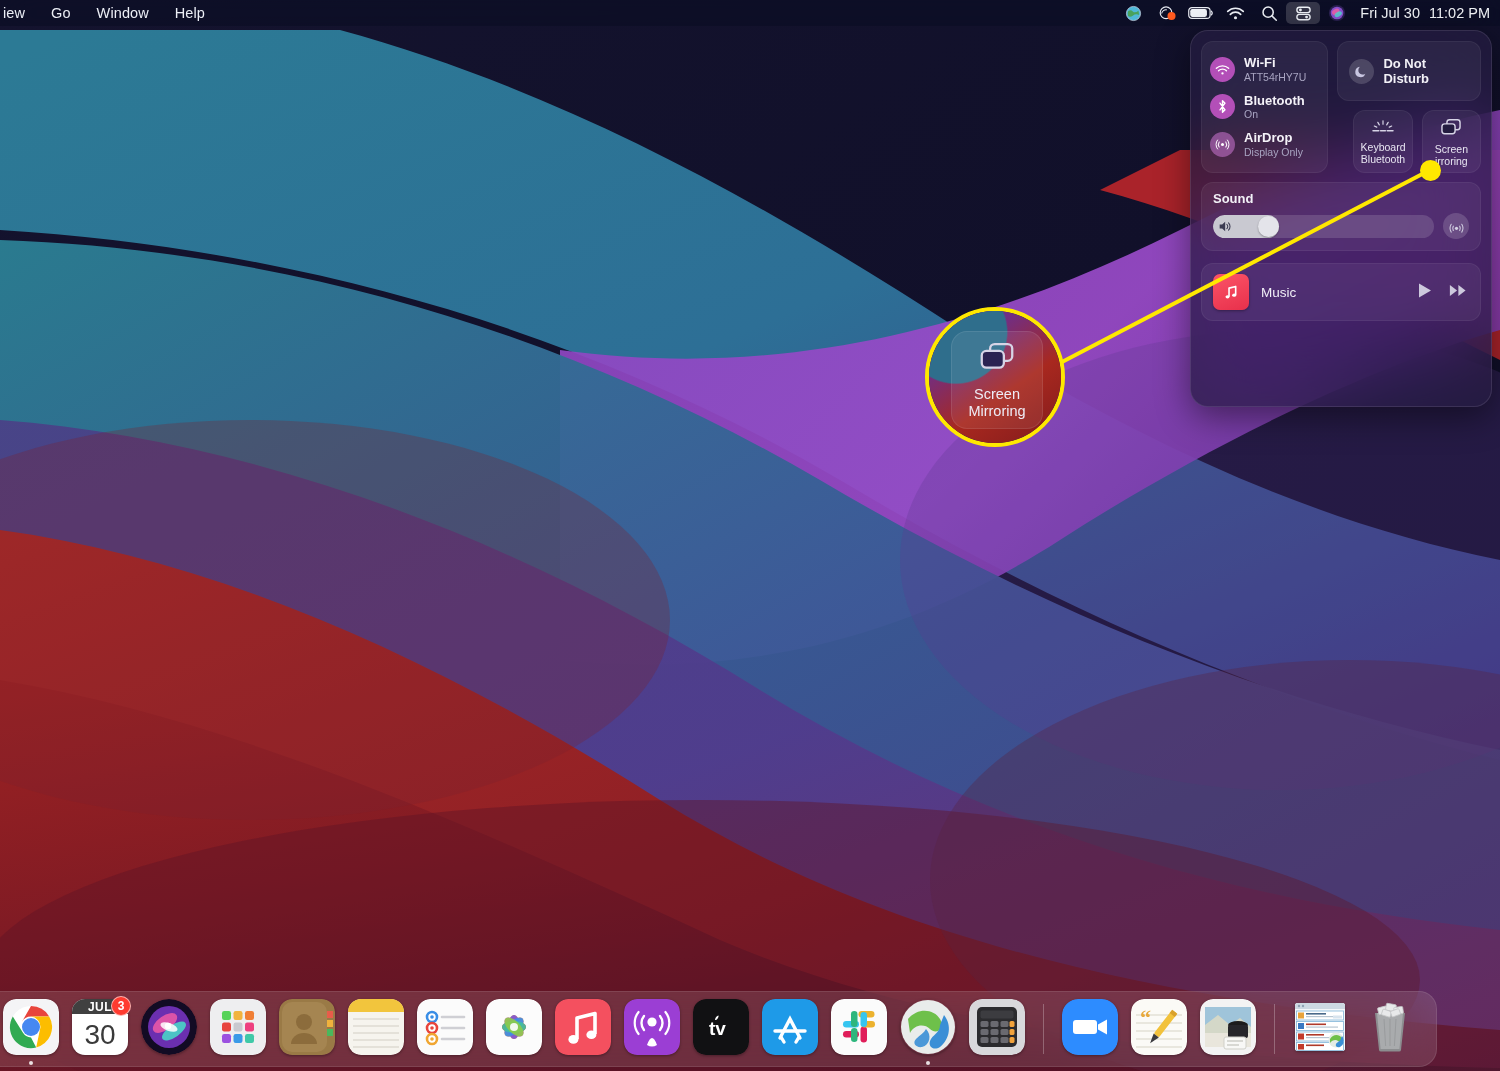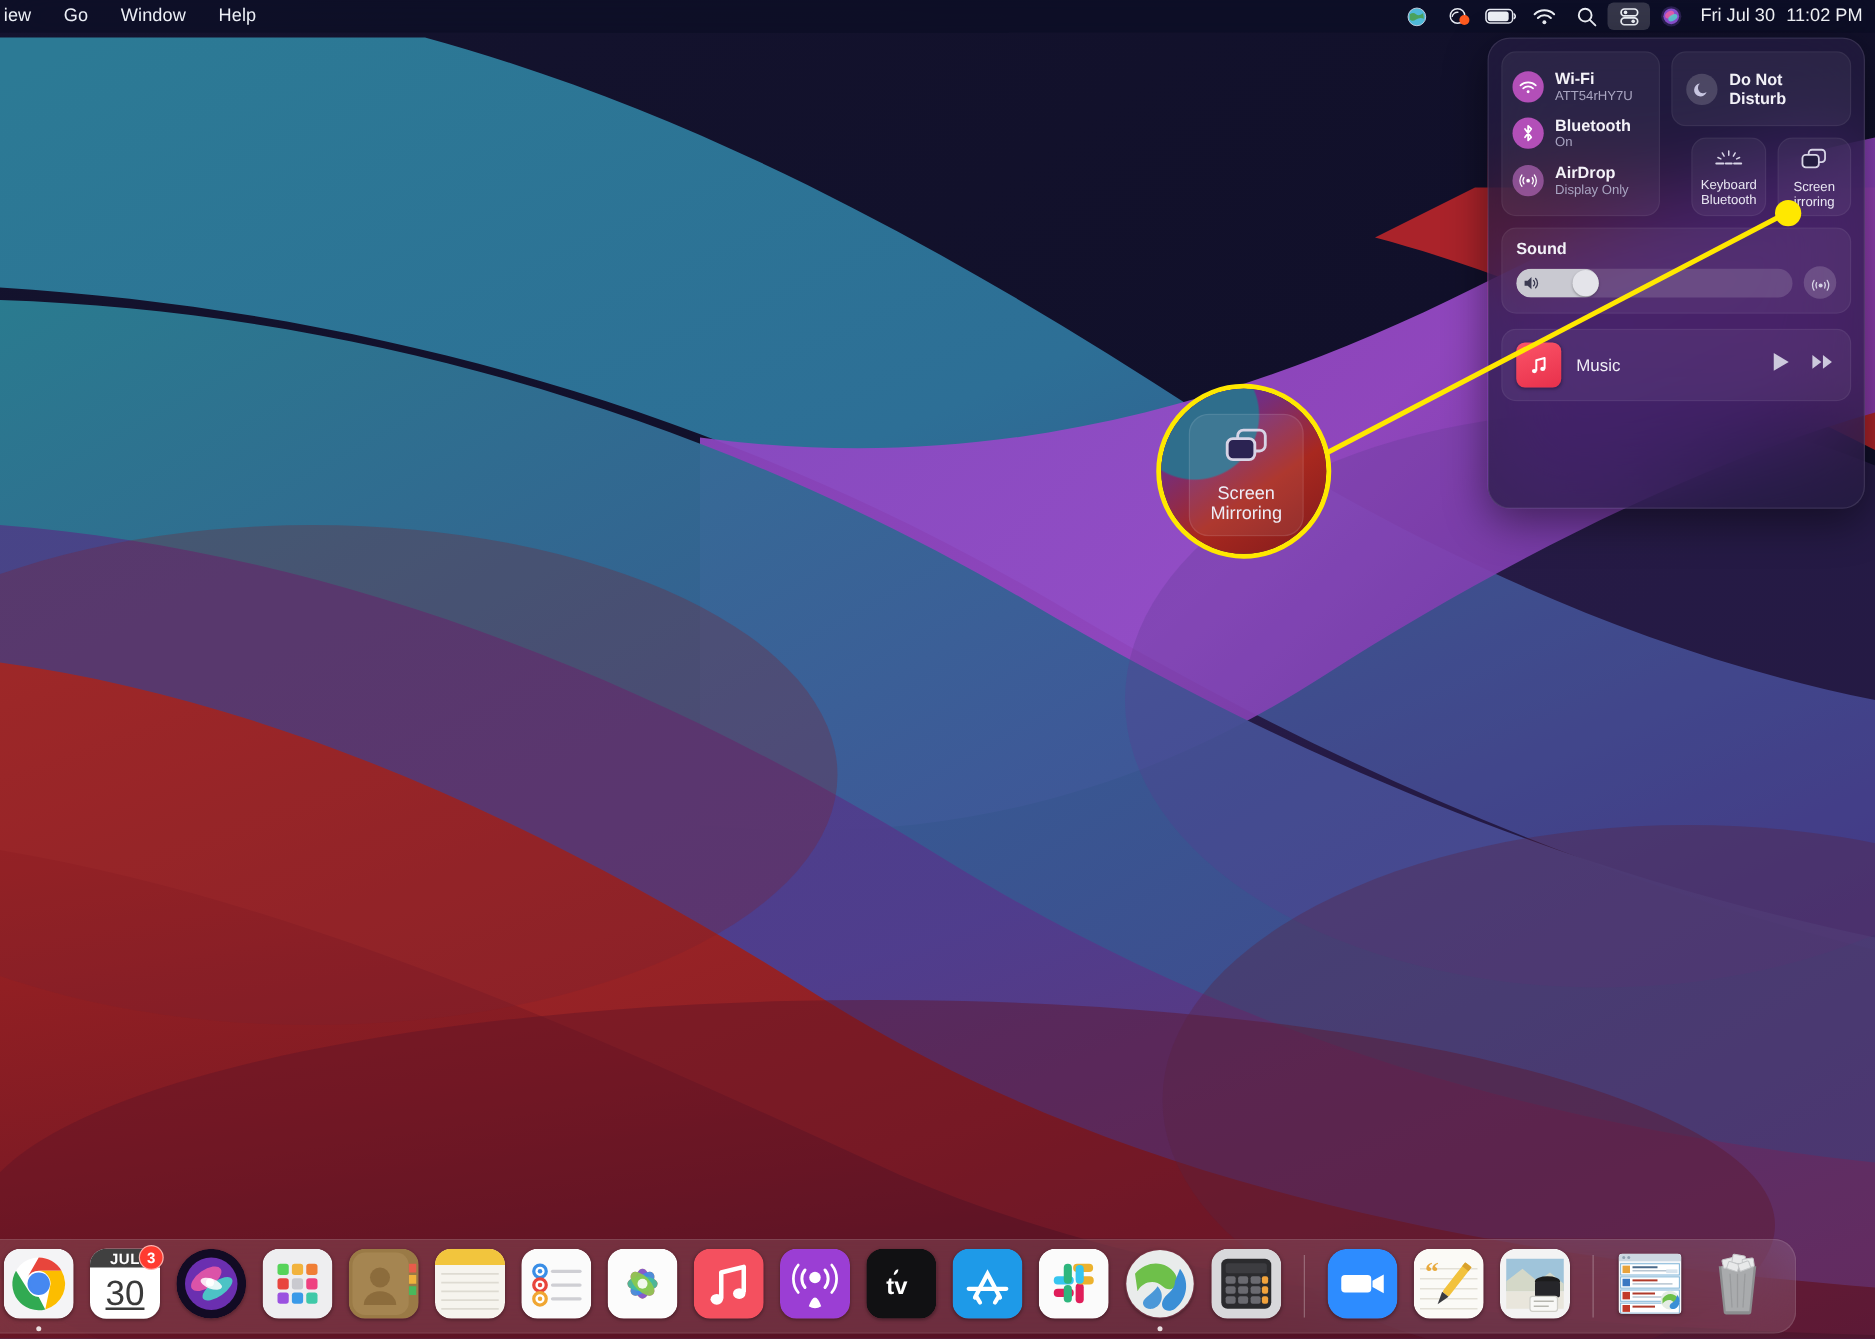--- a/index.html
+++ b/index.html
@@ -197,21 +197,21 @@
     display: flex; align-items: center; justify-content: center;
     border: 1.5px solid rgba(255,255,255,.6); z-index: 3; padding: 0 4px;
   }
   .dock-sep {
     width: 1px; height: 50px; background: rgba(255,255,255,0.26); margin: 0 8px;
   }
   .cal-ico { background:#fff; display:flex; flex-direction:column; }
   .cal-top { height: 15px; background:#404040; color:#fff; font-size:12px; font-weight:bold;
              display:flex; align-items:center; justify-content:center; letter-spacing:.5px; }
   .cal-day { flex:1; display:flex; align-items:center; justify-content:center;
-             font-size:28px; color:#3a3a3a; font-weight:300;text-decoration:underline; }
+             font-size:28px; color:#3a3a3a; font-weight:300; }
 </style>
 </head>
 <body>
 
 <div id="screen">
 
   <div class="wall">
     <svg viewBox="0 0 1500 1071" preserveAspectRatio="none">
       <defs>
         <linearGradient id="gNavy" x1="0" y1="0" x2="1" y2="1">

